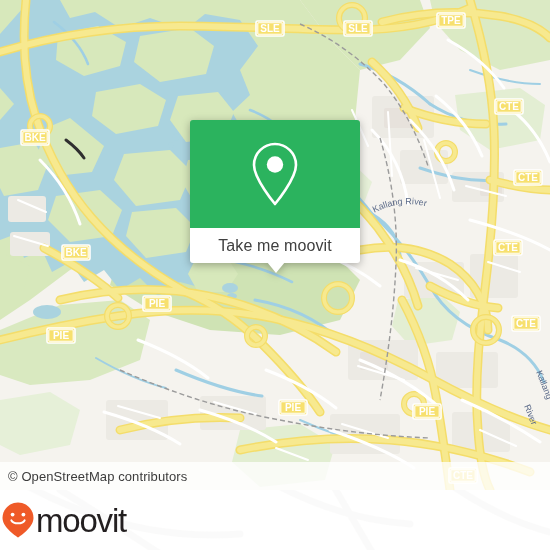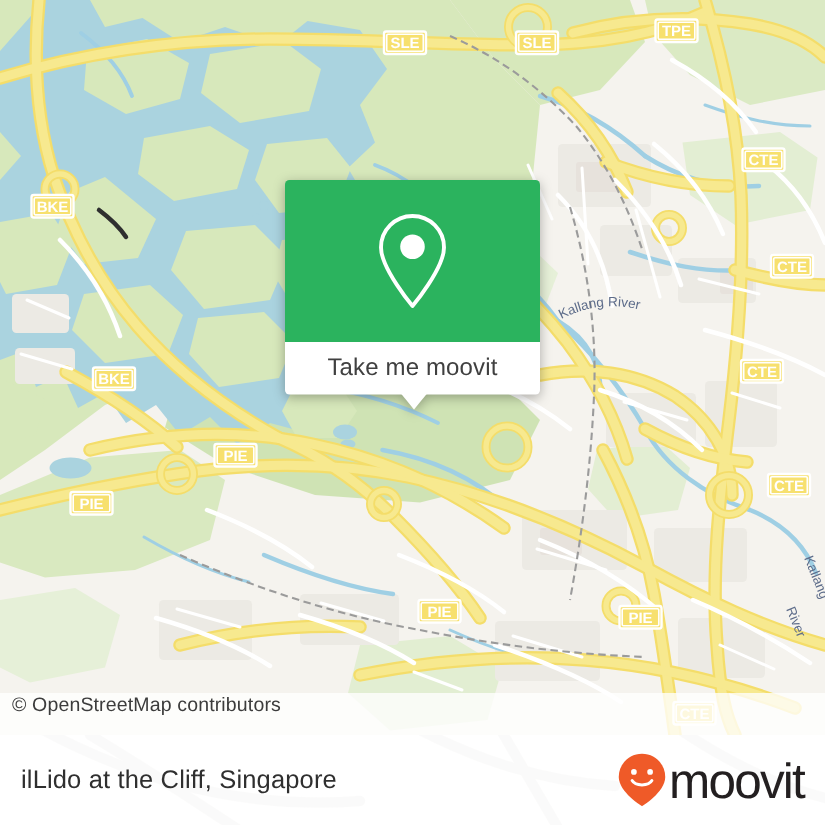--- a/index.html
+++ b/index.html
@@ -8,21 +8,21 @@
 
   #app{position:relative;width:550px;height:550px;overflow:hidden;background:#fff;}
 
   
   #map{position:absolute;left:0;top:0;width:550px;height:490px;overflow:hidden;
        background:#f2efe9;}
   #map svg{display:block;width:550px;height:490px;}
 
   
   #attrib{position:absolute;left:0;bottom:0;width:550px;height:28px;
-          background:rgba(255,255,255,.78);display:flex;align-items:flex-start;}
+          background:rgba(255,255,255,.78);display:flex;align-items:center;}
   #attrib span{font-size:13px;color:#3c3c3c;padding-left:8px;letter-spacing:.1px;}
 
   
   #callout{position:absolute;left:190px;top:120px;width:170px;height:143px;
            filter:drop-shadow(0 2px 4px rgba(0,0,0,.30));}
   #callout-green{position:absolute;left:0;top:0;width:170px;height:108px;
                  background:#2bb35e;border-radius:3px 3px 0 0;
                  display:flex;align-items:center;justify-content:center;}
   #callout-bar{position:absolute;left:0;top:108px;width:170px;height:35px;
                background:#fff;border-radius:0 0 3px 3px;
@@ -373,21 +373,20 @@
   <div id="footer">
     <svg id="footer-ghost" viewBox="0 0 550 550">
       <g stroke="#c9c6bf" stroke-width="7" fill="none" stroke-linecap="round">
         <path d="M0,470 C80,520 160,540 240,534"></path>
         <path d="M60,490 C110,520 150,548 170,560"></path>
         <path d="M250,470 C300,500 350,520 410,524"></path>
         <path d="M330,480 L372,552"></path>
         <path d="M430,470 C470,500 510,522 550,532"></path>
       </g>
     </svg>
-    <div id="footer-title">ilLido at the Cliff, Singapore</div>
     <div id="brand">
       <svg width="36" height="38" viewBox="0 0 36 38">
         <path d="M18 1.5 C9.4 1.5 2.5 8.4 2.5 17 C2.5 27 18 36.5 18 36.5 C18 36.5 33.5 27 33.5 17 C33.5 8.4 26.6 1.5 18 1.5 Z" fill="#ef5a28"></path>
         <circle cx="12.6" cy="13.6" r="1.9" fill="#ffffff"></circle>
         <circle cx="23.4" cy="13.6" r="1.9" fill="#ffffff"></circle>
         <path d="M11.4 19.4 C13.6 23.2 22.4 23.2 24.6 19.4" fill="none" stroke="#ffffff" stroke-width="2" stroke-linecap="round"></path>
       </svg>
       <span id="brand-word">moovit</span>
     </div>
   </div>

